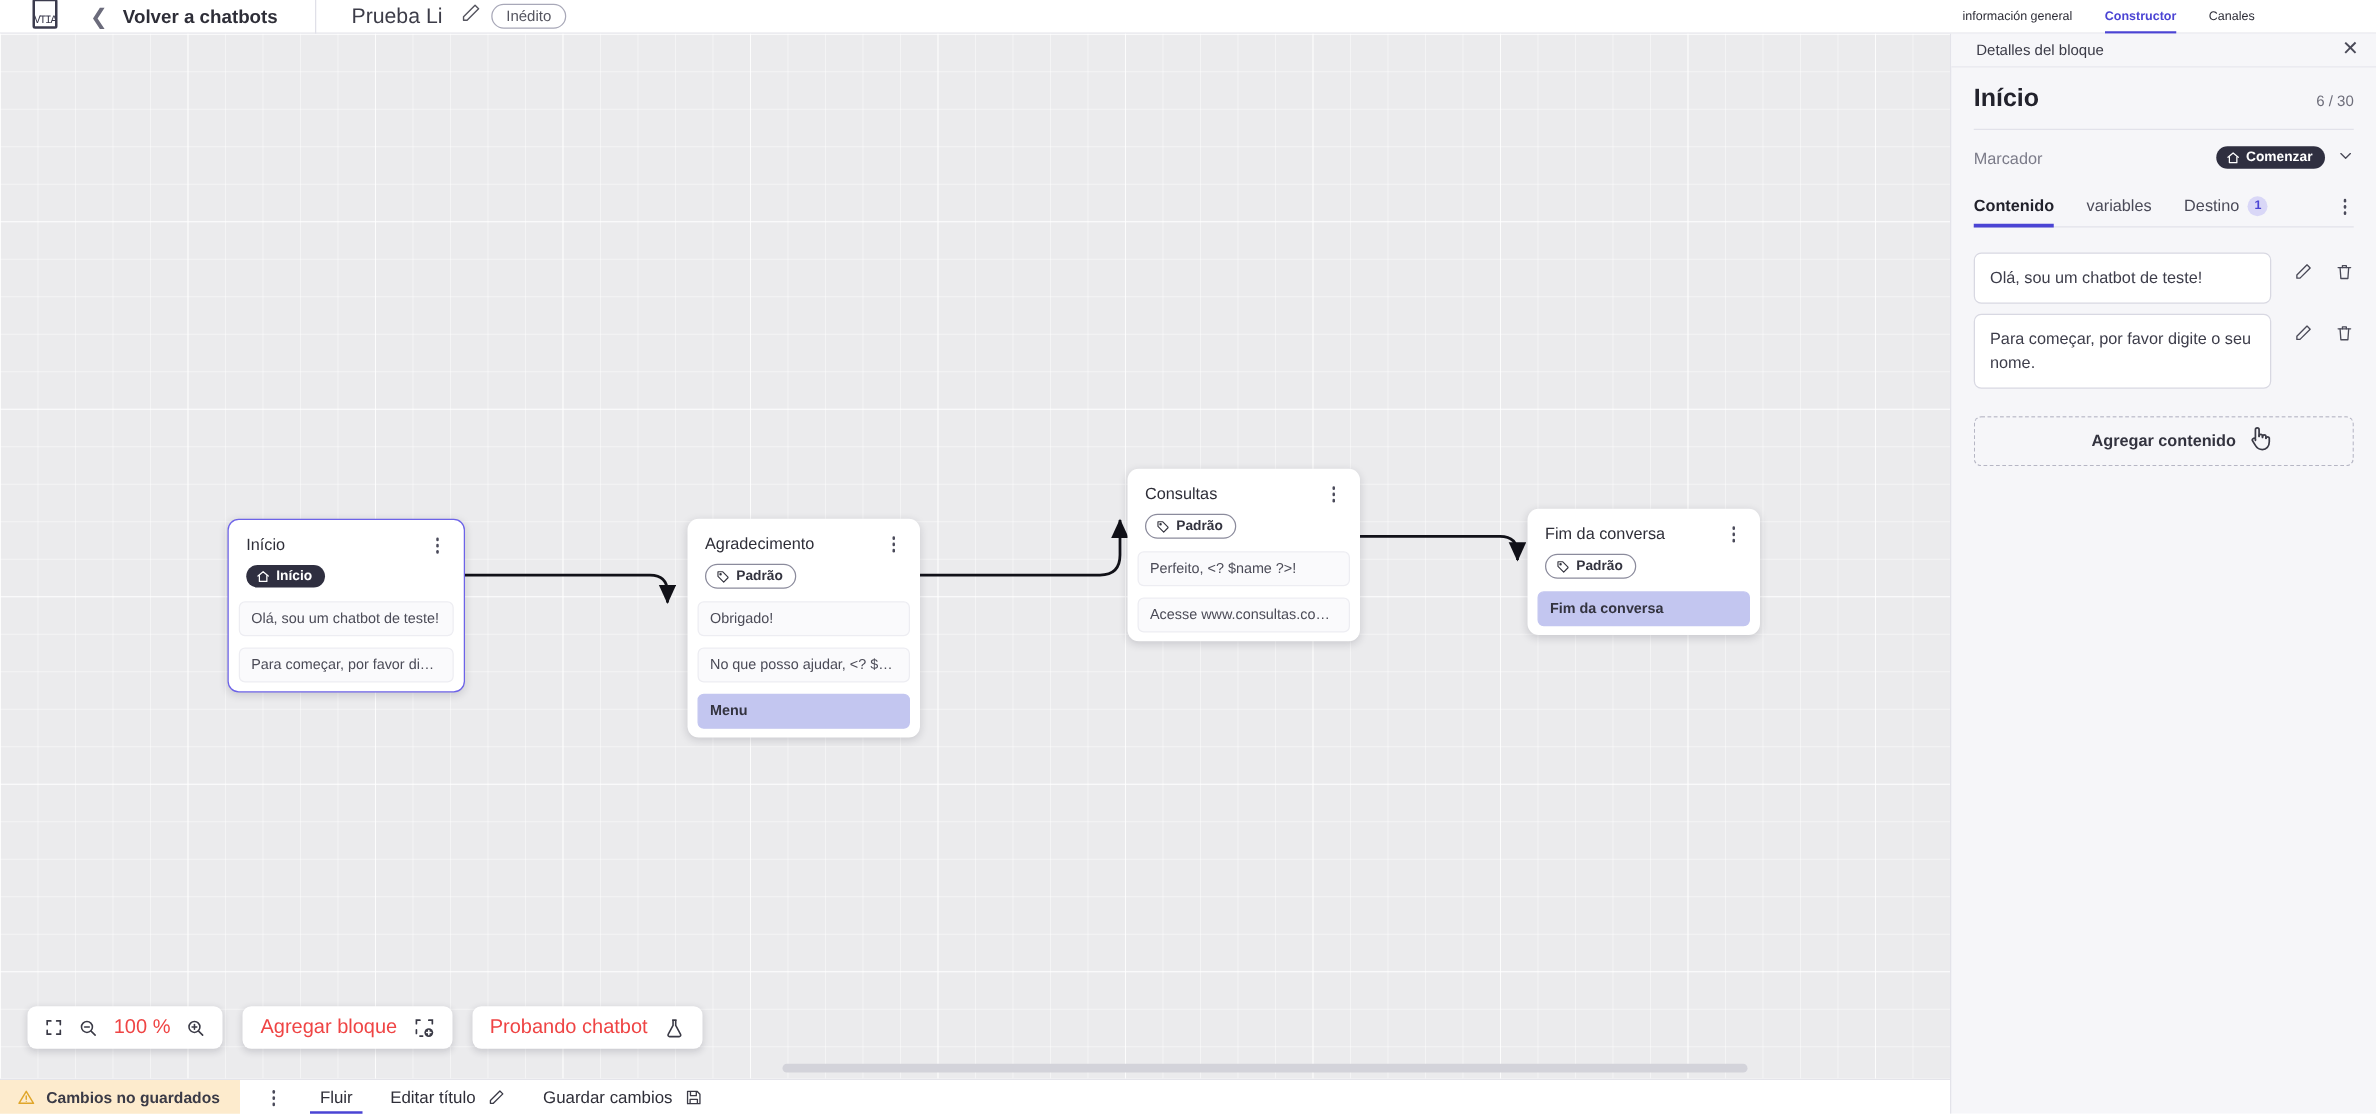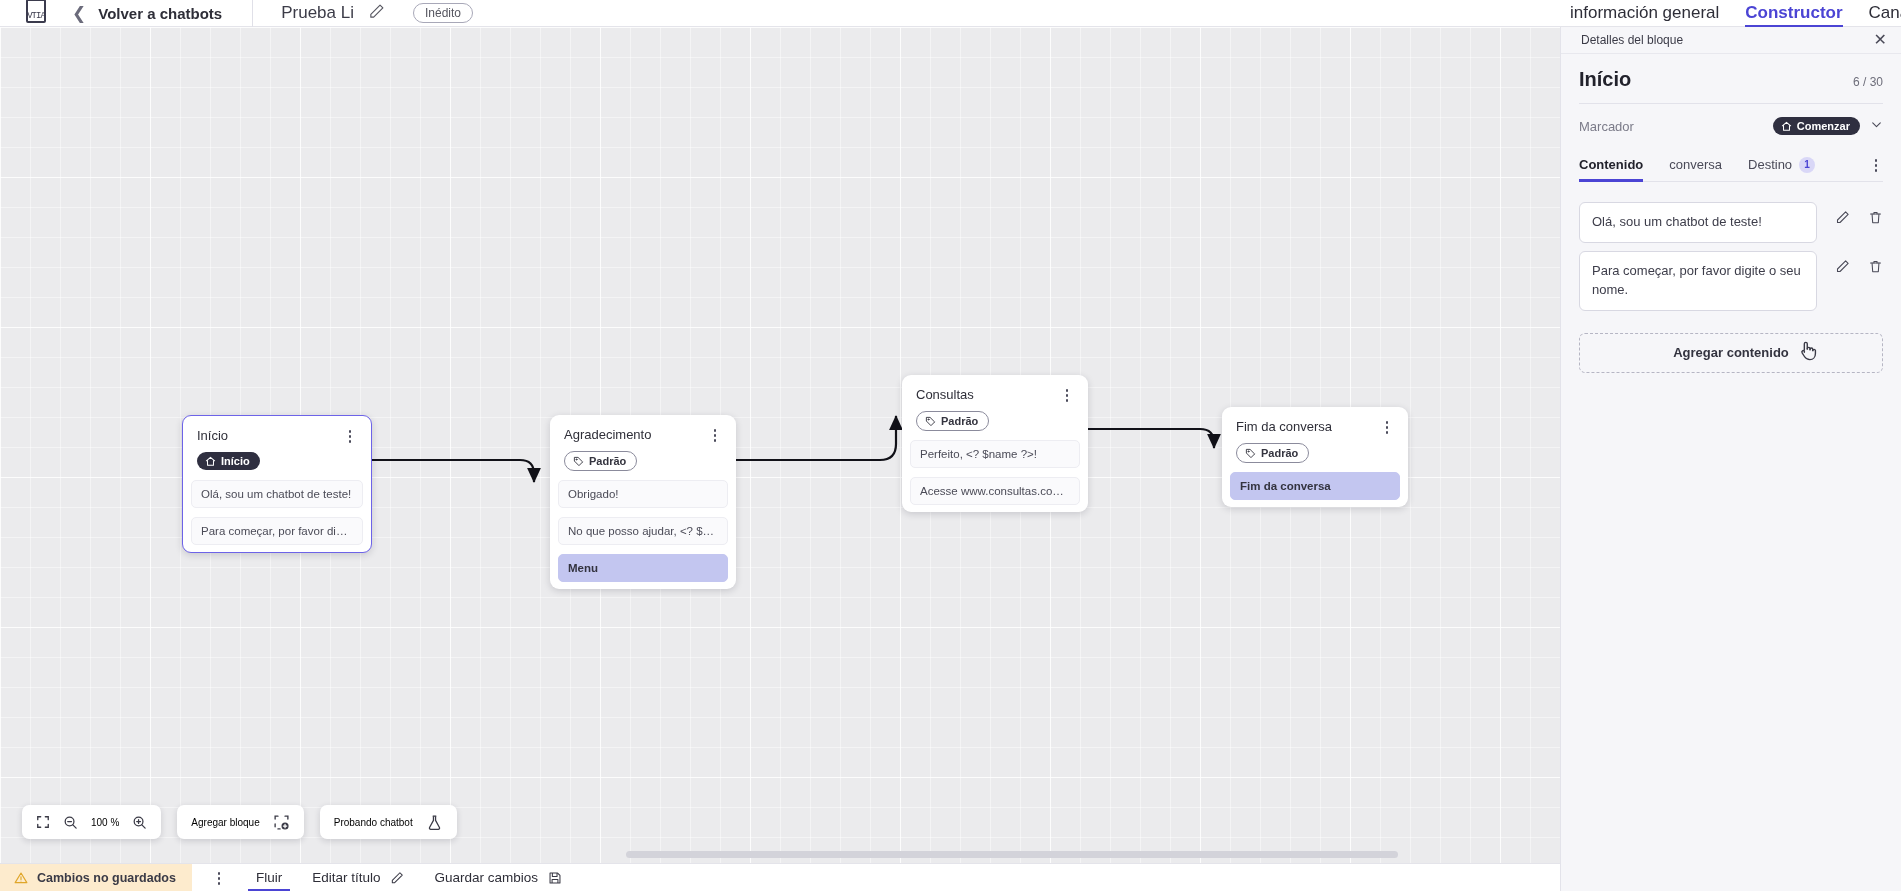--- a/index.html
+++ b/index.html
@@ -32,32 +32,32 @@
   .back-label {
     margin-left: 12px; font-size: 15px; font-weight: 700; color: #2e2e38;
     cursor: pointer; white-space: nowrap;
   }
   .vdiv { width: 1px; height: 38px; background: #e0e0e8; margin-left: 30px; }
   .bot-title {
     margin-left: 28px; font-size: 17px; color: #3c3c48; white-space: nowrap;
   }
   .pencil-ic { margin-left: 14px; cursor: pointer; display: block; }
   .pill-unpub {
-    margin-left: 28px; border: 1px solid #a8a8b8; border-radius: 11px;
+    margin-left: 8px; border: 1px solid #a8a8b8; border-radius: 11px;
     padding: 2px 11px; font-size: 12px; color: #55555f; white-space: nowrap;
   }
 
   
   .right-tabs {
     position: absolute; top: 0; right: 0; width: 341px; height: 27px;
     display: flex; align-items: center; gap: 26px;
     padding-left: 10px; background: #fff; border-bottom: 1px solid #e4e4ea;
   }
   .rtab {
-    font-size: 17px; color: #2e2e38; cursor: pointer; white-space: nowrap;
+    font-size: 10px; color: #2e2e38; cursor: pointer; white-space: nowrap;
     height: 27px; display: flex; align-items: center; position: relative;
   }
   .rtab.active { color: #4b44d4; font-weight: 700; }
   .rtab.active::after {
     content: ""; position: absolute; left: 0; right: 0; bottom: 0;
     height: 2px; background: #4b44d4;
   }
 
   
   .canvas {
@@ -101,21 +101,21 @@
     white-space: nowrap; overflow: hidden; text-overflow: ellipsis;
   }
   .row.accent { background: #c3c6f0; border-color: #c3c6f0; color: #33333f; font-weight: 700; }
 
   
   .float-toolbar { position: absolute; left: 22px; bottom: 24px; display: flex; gap: 16px; }
   .tb-group {
     background: #fff; border-radius: 7px; box-shadow: 0 2px 6px rgba(30,30,50,.16);
     height: 34px; display: flex; align-items: center; padding: 0 14px; gap: 13px;
   }
-  .tb-label { font-size: 10px; color: #000000; white-space: nowrap; }
+  .tb-label { font-size: 16px; color: #ef4444; white-space: nowrap; }
   .ic-btn { cursor: pointer; display: flex; align-items: center; }
 
   
   .statusbar {
     position: absolute; bottom: 0; left: 0; width: 1560px; height: 28px;
     background: #ffffff; border-top: 1px solid #e4e4ea;
     display: flex; align-items: center;
   }
   .unsaved {
     background: #fdebcd; height: 28px; display: flex; align-items: center;
@@ -448,21 +448,21 @@
               <path d="M5 9l7 7 7-7"></path>
             </svg>
         </span>
       </div>
 
       <div class="panel-tabs">
         <div class="ptab active">
           <span>Contenido</span>
         </div>
         <div class="ptab">
-          <span>conversa</span>
+          <span>variables</span>
         </div>
         <div class="ptab">
           <span>Destino</span>
           <span class="tab-badge">1</span>
         </div>
         <div style="flex:1"></div>
         <div class="kebab">
             <i></i>
             <i></i>
             <i></i>

